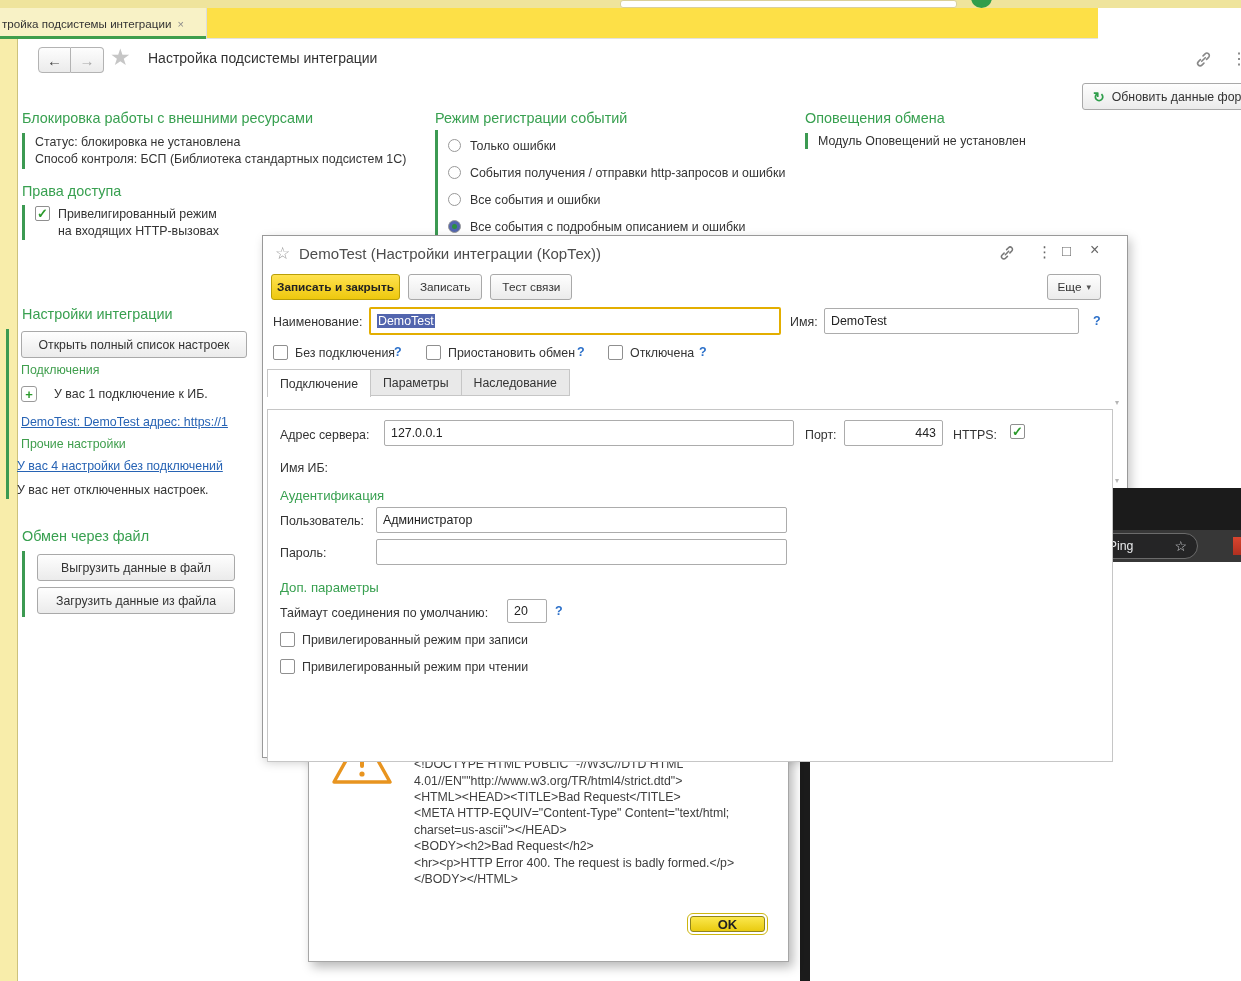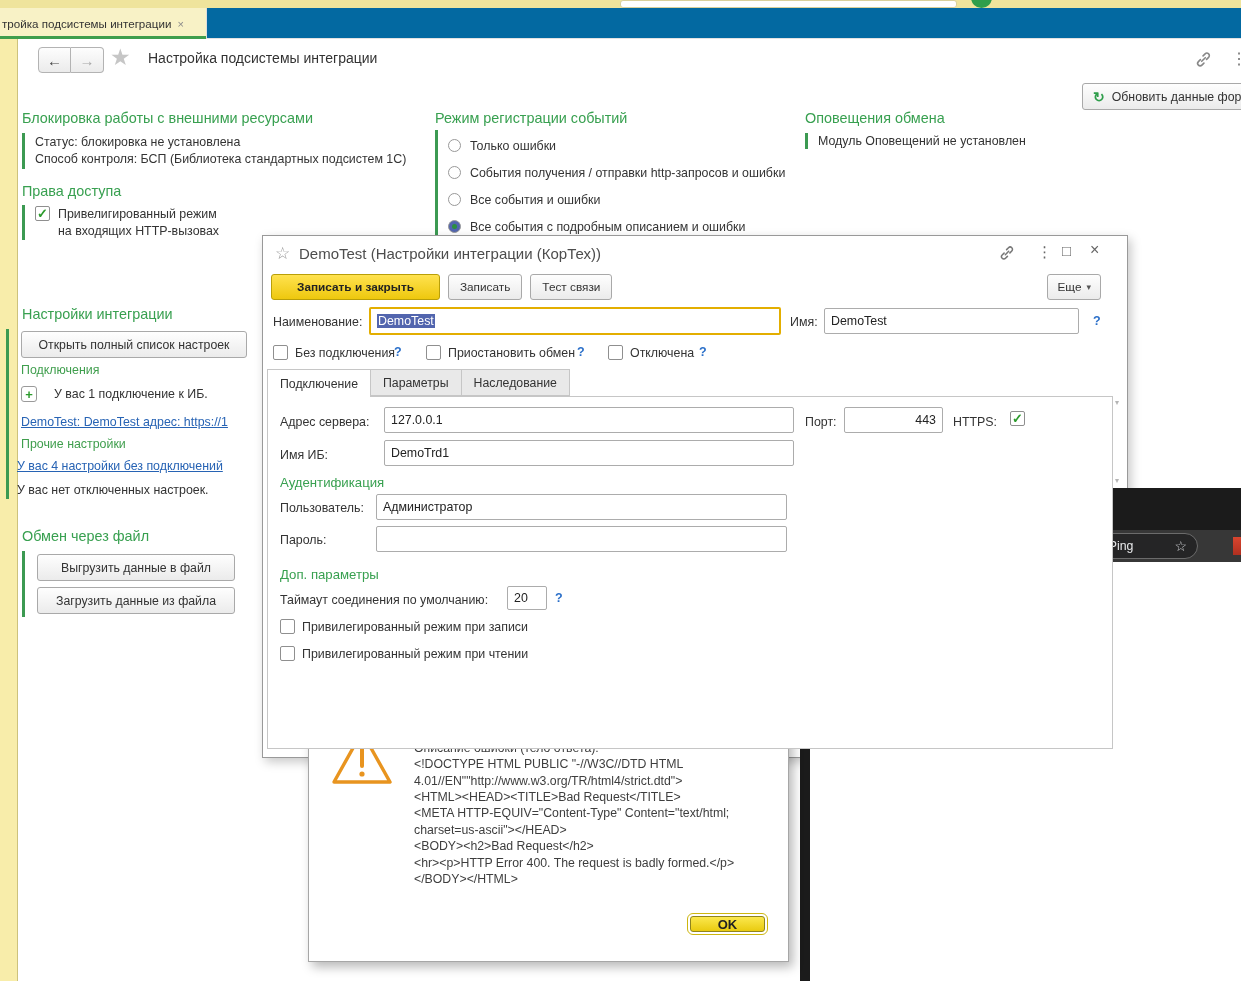--- a/index.html
+++ b/index.html
@@ -20,21 +20,21 @@
   .cb{width:15px;height:15px;border:1px solid #8f8f8f;border-radius:2px;background:#fff;
       display:flex;align-items:center;justify-content:center;flex:none}
   .cbmark{color:#2c9b2c;font-size:13px;font-weight:bold;line-height:1}
   .radio{width:13px;height:13px;border:1px solid #999;border-radius:50%;background:#fff;position:relative;flex:none}
   .radio.sel::after{content:"";position:absolute;inset:3px;border-radius:50%;background:#2c8f3f}
   .qmark{color:#2a6fc9;font-size:12.5px;font-weight:bold}
   .flabel{font-size:12.4px;color:#333;white-space:nowrap}
   .evrow{display:flex;align-items:center;gap:9px;height:27px}
   
   .topstrip{left:0;top:0;width:1241px;height:8px;background:#efe49c;overflow:hidden}
-  .tabbar{left:0;top:8px;width:1241px;height:31px;background:#0369a1;border-bottom:1px solid #e2e2e2}
+  .tabbar{left:0;top:8px;width:1098px;height:31px;background:#fde047;border-bottom:1px solid #e2e2e2}
   .apptab{left:0;top:0;width:207px;height:31px;background:#f8f2c6;border-right:1px solid #ddd;
           display:flex;align-items:center;padding:0 6px 0 2px;gap:6px}
   .apptab .gul{position:absolute;left:0;bottom:0;width:100%;height:3px;background:#3f9e4d}
   .sidebar{left:0;top:39px;width:18px;height:942px;background:#f8edaa;border-right:1px solid #cdc27c}
   .navbtn{width:33px;height:26px;display:flex;align-items:center;justify-content:center;
           background:linear-gradient(#fdfdfd,#ebebeb);border:1px solid #b3b3b3;font-size:15px}
   
   .dialog{background:#fff;border:1px solid #999;box-shadow:3px 4px 10px rgba(0,0,0,.22)}
   .dtab{height:27px;padding:0 12px;display:flex;align-items:center;font-size:12.3px;color:#333;
         background:#e9e9e9;border:1px solid #c6c6c6;border-left:none}
@@ -179,21 +179,21 @@
             <path d="M7.6 4.6 l1.9-1.9 a2.3 2.3 0 0 1 3.3 3.3 l-1.9 1.9"></path>
         <path d="M8.4 11.4 l-1.9 1.9 a2.3 2.3 0 0 1 -3.3 -3.3 l1.9-1.9"></path>
           </g>
         </svg>
     </span>
     <span class="abs grayico" style="left:774px;top:8px;font-size:15px">⋮</span>
     <span class="abs grayico" style="left:799px;top:7px;font-size:15px">□</span>
     <span class="abs grayico" style="left:827px;top:6px;font-size:16px">×</span>
 
     <div class="abs" style="left:8px;top:38px;display:flex;gap:8px">
-      <div class="ybtn" style="height:26px;padding:0 25px">Записать и закрыть</div>
+      <div class="ybtn" style="height:26px;padding:0 5px">Записать и закрыть</div>
       <div class="btn1c" style="height:26px;padding:0 11px;font-size:11.8px">Записать</div>
       <div class="btn1c" style="height:26px;padding:0 11px;font-size:11.8px">Тест связи</div>
     </div>
     <div class="abs btn1c" style="right:26px;top:38px;height:26px;padding:0 9px;font-size:11.8px;gap:5px">
       <span>Еще</span>
       <span style="font-size:9px;color:#555">▾</span>
     </div>
 
     <span class="abs flabel" style="left:10px;top:79px">Наименование:</span>
     <div class="abs inp" style="left:106px;top:71px;width:412px;height:28px;border:2px solid #e3ae00">
@@ -214,38 +214,35 @@
     <span class="abs cb" style="left:345px;top:109px"></span>
     <span class="abs flabel" style="left:367px;top:110px">Отключена</span>
     <span class="abs qmark" style="left:436px;top:109px">?</span>
 
     <div class="abs" style="left:4px;top:133px;display:flex">
       <div class="dtab first active">Подключение</div>
       <div class="dtab">Параметры</div>
       <div class="dtab">Наследование</div>
     </div>
 
-    <div class="abs panel" style="left:4px;top:160px;width:846px;height:353px">
+    <div class="abs panel" style="left:4px;top:173px;width:846px;height:353px">
       <span class="abs flabel" style="left:12px;top:18px">Адрес сервера:</span>
       <div class="abs inp" style="left:116px;top:10px;width:410px;height:26px">
         <span>127.0.0.1</span>
       </div>
       <span class="abs flabel" style="left:537px;top:18px">Порт:</span>
       <div class="abs inp" style="left:576px;top:10px;width:99px;height:26px;justify-content:flex-end">
         <span>443</span>
       </div>
       <span class="abs flabel" style="left:685px;top:18px">HTTPS:</span>
       <span class="abs cb" style="left:742px;top:14px">
         <span class="cbmark">✓</span>
       </span>
 
       <span class="abs flabel" style="left:12px;top:51px">Имя ИБ:</span>
-      <div class="abs inp" style="left:116px;top:43px;width:410px;height:26px">
-        <span>DemoTrd1</span>
-      </div>
 
       <div class="abs" style="left:12px;top:78px;font-size:13.2px;color:#38a050">Аудентификация</div>
       <span class="abs flabel" style="left:12px;top:104px">Пользователь:</span>
       <div class="abs inp" style="left:108px;top:97px;width:411px;height:26px">
         <span>Администратор</span>
       </div>
       <span class="abs flabel" style="left:12px;top:136px">Пароль:</span>
       <div class="abs inp" style="left:108px;top:129px;width:411px;height:26px">
         <span></span>
       </div>

